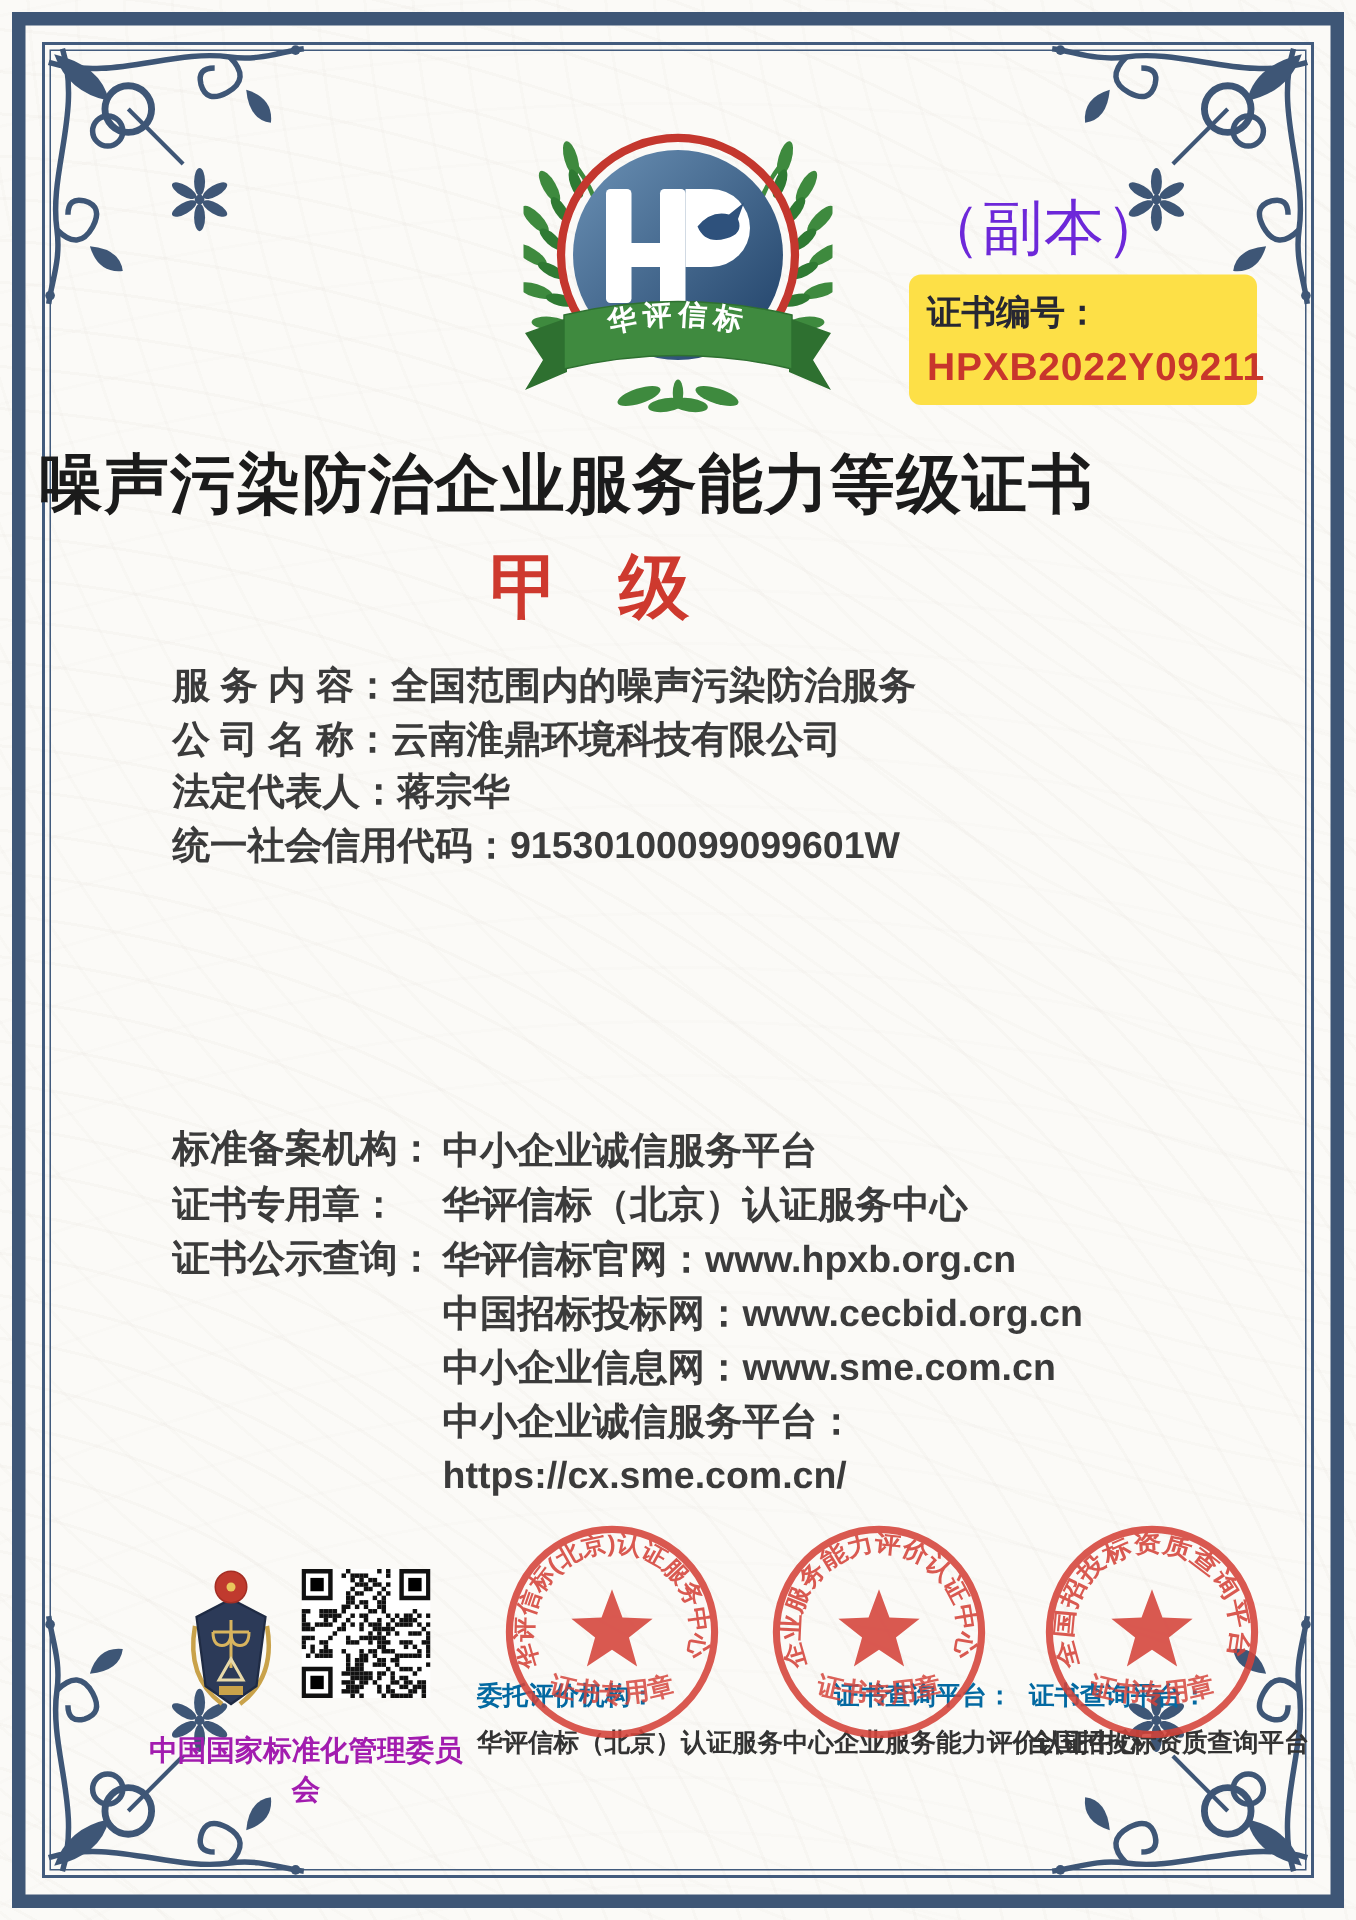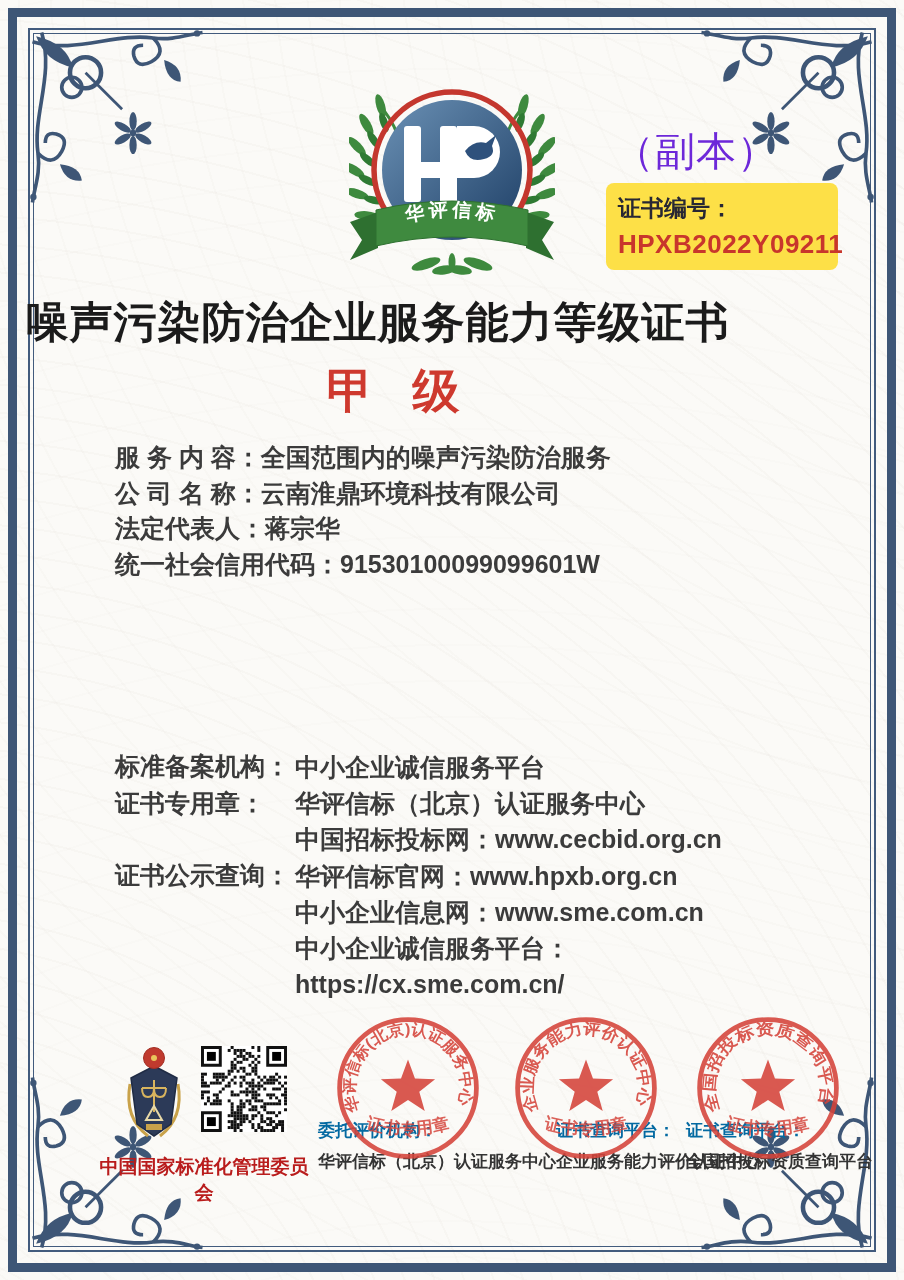--- a/index.html
+++ b/index.html
@@ -40,21 +40,21 @@
   .info.cols .lab{width:180px;}
   .info.cols .val{flex:1;max-width:508px;line-height:36px;}
   .block1{top:440px;}
   .block2{top:584px;}
   .block2 .row{line-height:36px;margin-bottom:1px;}
   .block3{top:748px;}
   .block3 .row{line-height:36.6px;}
 
   .authority-group{position:absolute;left:98px;top:1046px;width:212px;}
   .authority-row{display:flex;gap:14px;align-items:flex-start;justify-content:center;}
-  .authority-caption{margin-top:12px;text-align:center;font-size:19px;font-weight:800;color:#b91c1c;}
+  .authority-caption{margin-top:12px;text-align:center;font-size:19px;font-weight:800;color:#a21caf;}
 
   .seal{position:absolute;width:152px;height:152px;z-index:3;opacity:.88;}
   .seal.s1{left:332px;top:1012px;}
   .seal.s2{left:510px;top:1012px;}
   .seal.s3{left:692px;top:1012px;}
   .seal-cap{position:absolute;top:1119px;z-index:2;font-size:17px;}
   .seal-cap .l1{font-weight:800;color:#0369a1;}
   .seal-cap .l2{margin-top:8px;font-weight:700;color:#333;}
   .seal-cap.c1{left:318px;}
   .seal-cap.c2{left:556px;}
@@ -236,26 +236,26 @@
   <div class="info cols block3">
     <div class="row">
         <span class="lab">标准备案机构：</span>
         <span class="val">中小企业诚信服务平台</span>
       </div>
     <div class="row">
         <span class="lab">证书专用章：</span>
         <span class="val">华评信标（北京）认证服务中心</span>
       </div>
     <div class="row">
+        <span class="lab">证书公示查询：</span>
+        <span class="val">华评信标官网：www.hpxb.org.cn</span>
+      </div>
+    <div class="row">
         <span class="lab"></span>
         <span class="val">中国招标投标网：www.cecbid.org.cn</span>
-      </div>
-    <div class="row">
-        <span class="lab">证书公示查询：</span>
-        <span class="val">华评信标官网：www.hpxb.org.cn</span>
       </div>
     <div class="row">
         <span class="lab"></span>
         <span class="val">中小企业信息网：www.sme.com.cn</span>
       </div>
     <div class="row">
         <span class="lab"></span>
         <span class="val">中小企业诚信服务平台：https://cx.sme.com.cn/</span>
       </div>
   </div>

